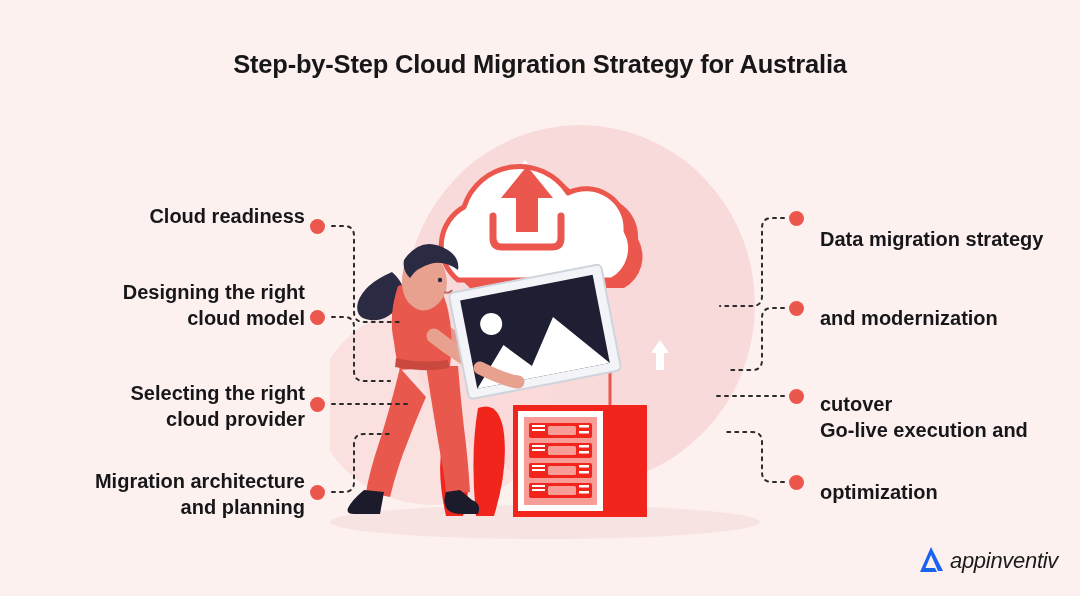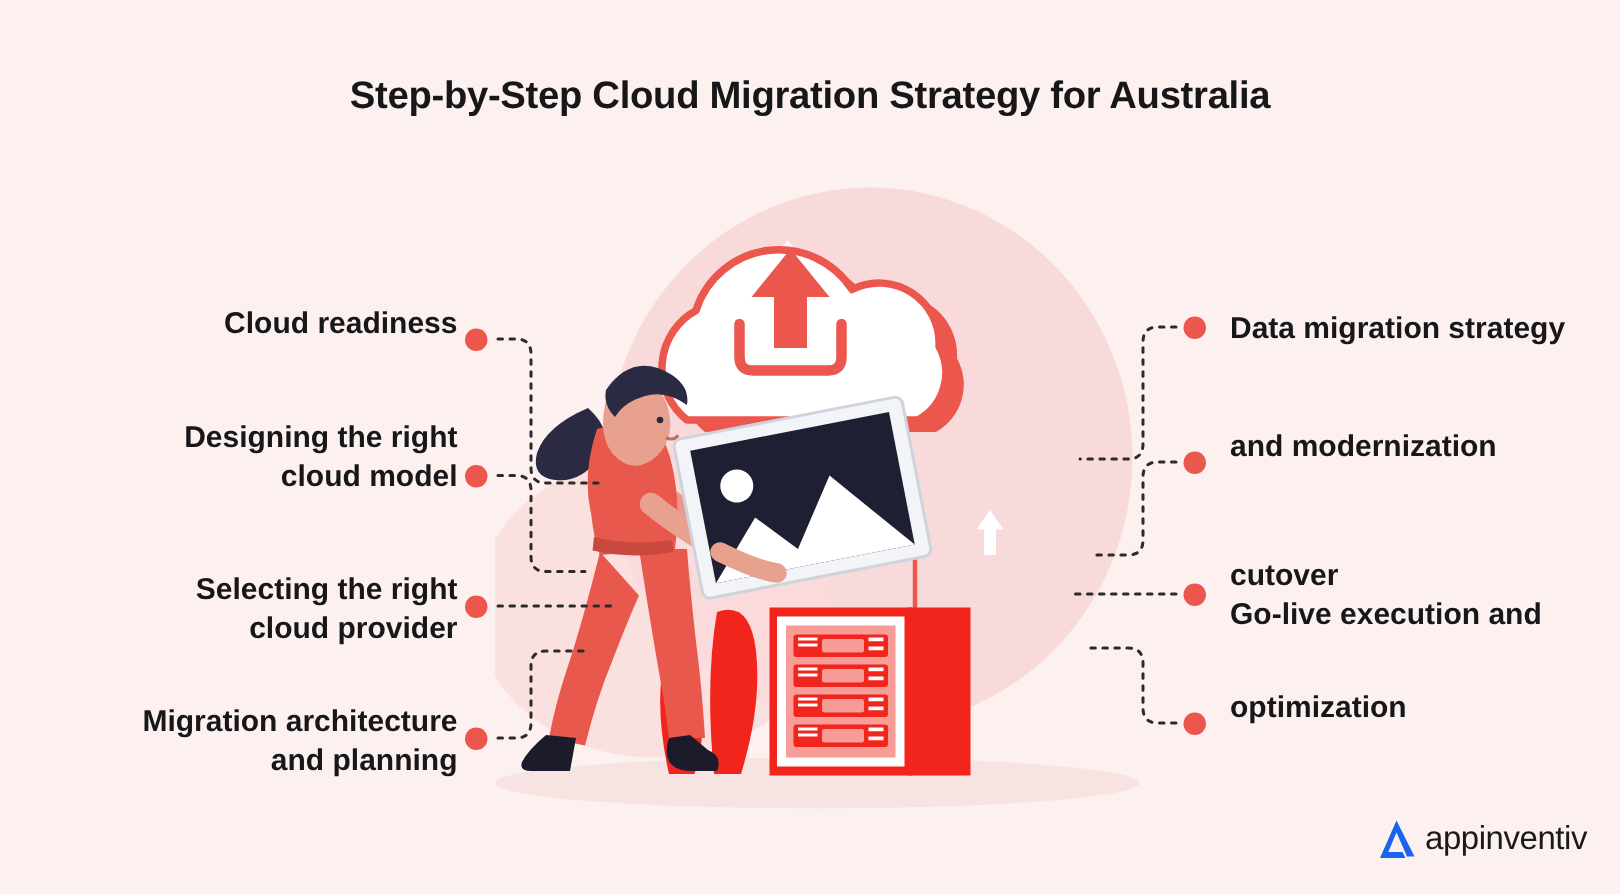--- a/index.html
+++ b/index.html
@@ -34,40 +34,41 @@
 
   
   .label {
     position: absolute;
     font-size: 20px;
     font-weight: bold;
     color: #17171a;
     line-height: 1.32;
   }
   .label.left  { right: 0; text-align: right; width: 260px; }
-  .label.right { left: 0;  text-align: left;  width: 250px; }
+  .label.right { left: 0;  text-align: left;  width: 250px; margin-top: 20px; }
 
   #labels-left  { position: absolute; left: 20px;  top: 0; width: 285px; height: 596px; }
   #labels-right { position: absolute; left: 820px; top: 0; width: 250px; height: 596px; }
 
   
   .dot {
     position: absolute;
     width: 15px; height: 15px;
     border-radius: 50%;
     background: #EC574D;
   }
 
   
   #logo {
     position: absolute;
     right: 22px; bottom: 22px;
     display: flex;
-    align-items: center;
+    align-items: flex-end;
     gap: 4px;
+    font-style: italic;
   }
   #logo-wordmark {
     font-size: 22px;
     font-weight: 500;
     color: #1a1a1a;
     letter-spacing: -0.3px;
   }
   #connectors { position: absolute; left: 0; top: 0; }
 </style>
 </head>

